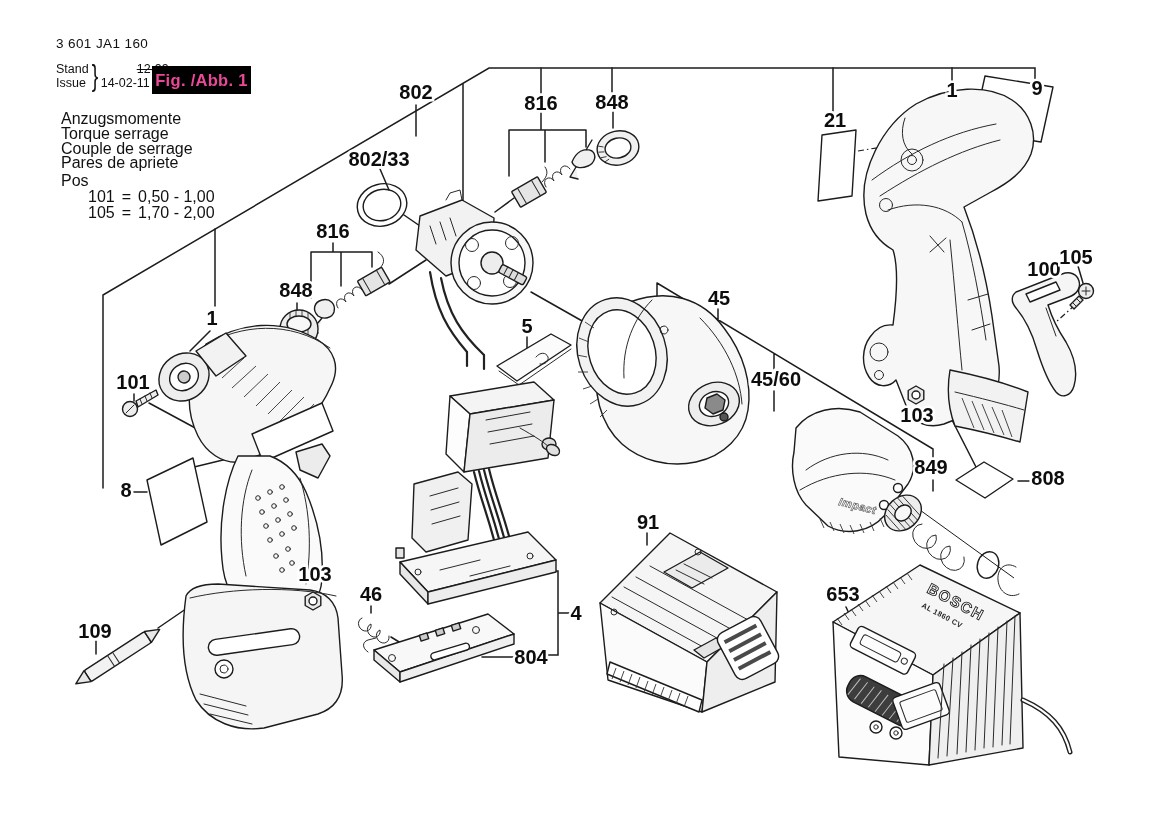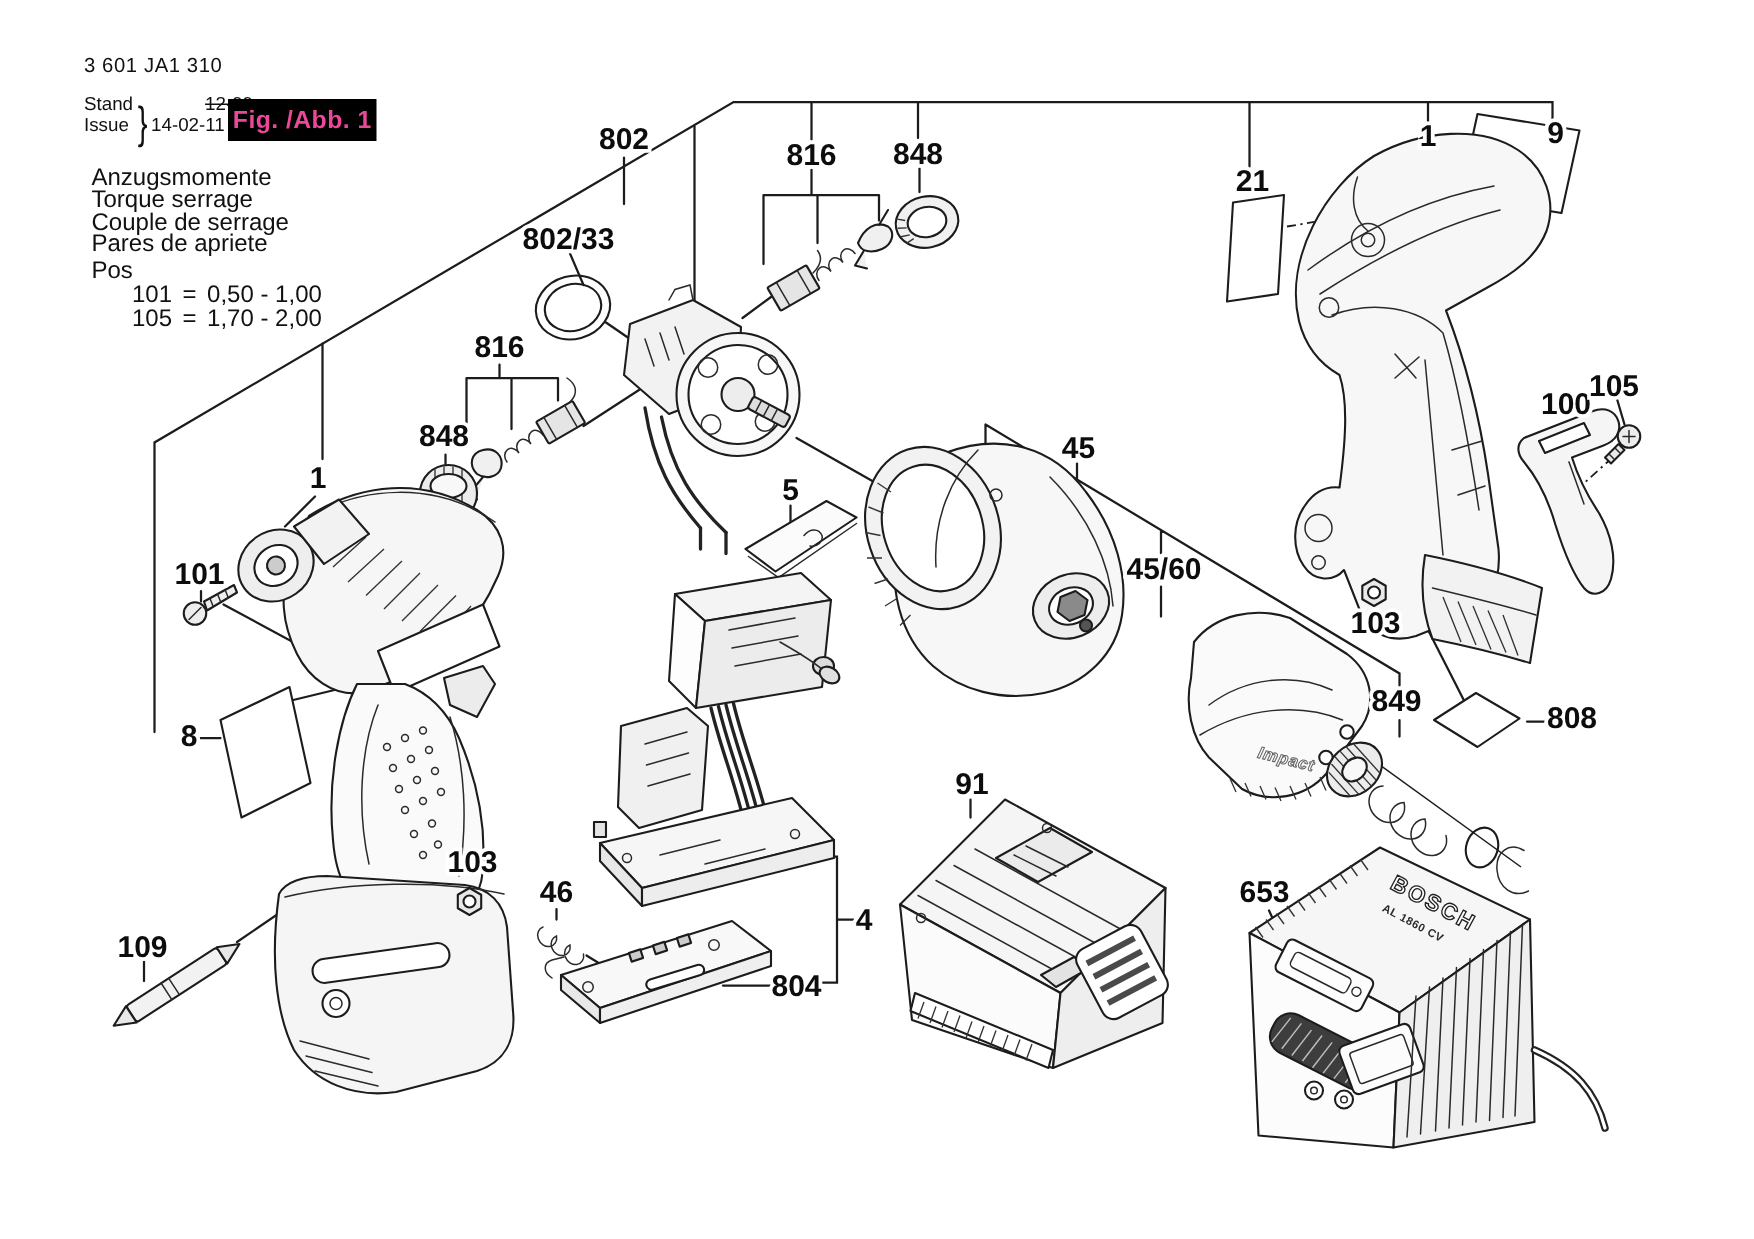--- a/index.html
+++ b/index.html
@@ -1,20 +1,20 @@
 <!DOCTYPE html>
 <html><head>
 <meta charset="utf-8">
 <style>
   html,body{margin:0;padding:0;background:#fff;}
   .page{position:relative;width:1169px;height:826px;background:#fff;overflow:hidden;
         font-family:"Liberation Sans",sans-serif;color:#111;}
   .page svg{position:absolute;left:0;top:0;}
   .pn{position:absolute;left:56px;top:36px;font-size:13.5px;letter-spacing:.4px;}
-  .rev{position:absolute;left:56px;top:62px;display:flex;align-items:flex-end;font-size:12.5px;line-height:14px;}
+  .rev{position:absolute;left:56px;top:62px;display:flex;align-items:center;font-size:12.5px;line-height:14px;}
   .revcol{display:flex;flex-direction:column;}
   .brace{font-size:30px;font-weight:400;transform:scaleX(.65);margin:0 1px;}
   .strike{text-decoration:line-through;margin-left:36px;}
   .figbox{position:absolute;left:152px;top:66px;width:99px;height:28px;background:#000;color:#ec4899;
           font-weight:bold;font-size:16.5px;display:flex;align-items:center;justify-content:center;letter-spacing:.3px;}
   .torque{position:absolute;left:61px;top:112px;font-size:16px;line-height:14.8px;}
   .torque .pos{margin-top:3px;}
   .trow{display:flex;gap:7px;margin-left:27px;margin-top:1px;}
   .footer{position:absolute;left:982px;top:719px;font-size:12px;line-height:14.4px;}
   
@@ -391,21 +391,21 @@
     <text class="co" x="931" y="474">849</text>
     <text class="co" x="917" y="422">103</text>
     <text class="co" x="1044" y="276">100</text>
     <text class="co" x="1076" y="264">105</text>
     <text class="co" x="1048" y="485">808</text>
     <text class="co" x="648" y="529">91</text>
     <text class="co" x="843" y="601">653</text>
   </g>
 </svg>
 
-  <div class="pn">3 601 JA1 310</div>
+  <div class="pn">3 601 JA1 160</div>
 
   <div class="rev">
     <div class="revcol">
       <span>Stand</span>
       <span>Issue</span>
     </div>
     <div class="brace">}</div>
     <div class="revcol">
       <span class="strike">12-99</span>
       <span>14-02-11</span>

